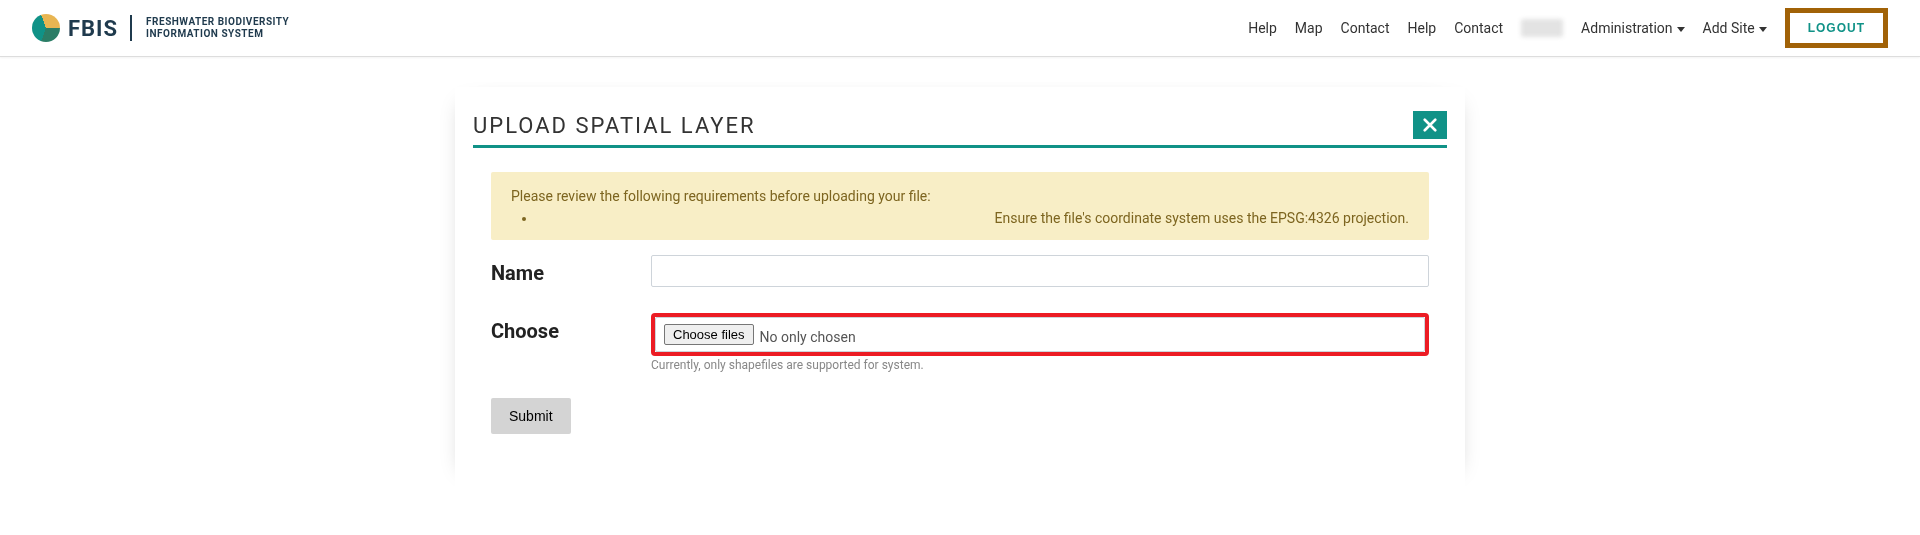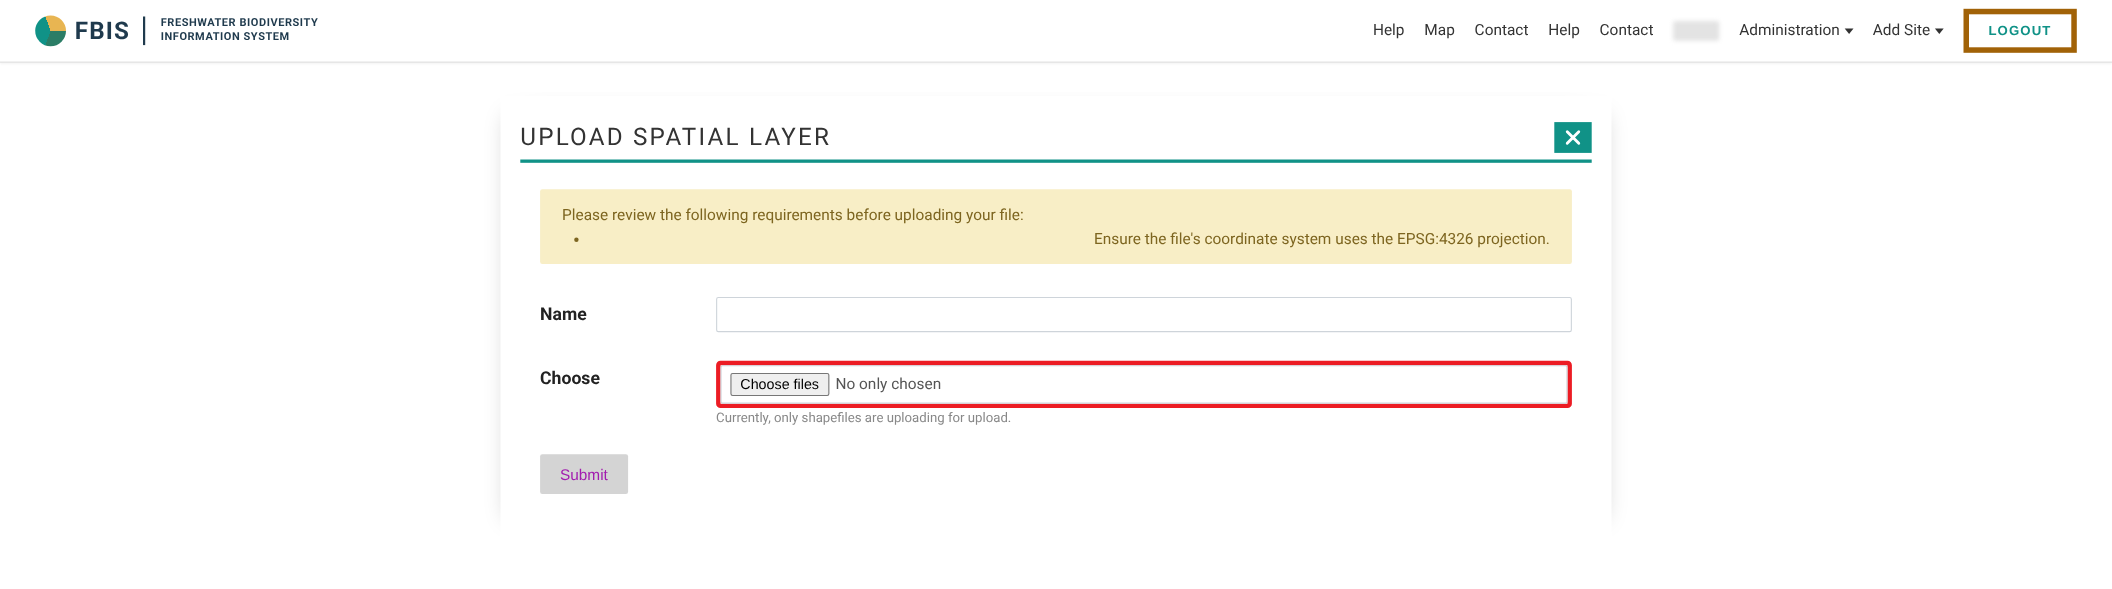--- a/index.html
+++ b/index.html
@@ -109,37 +109,37 @@
     width: 34px;
     height: 28px;
     display: flex;
     align-items: center;
     justify-content: center;
     cursor: pointer;
   }
   .close-btn svg { width: 14px; height: 14px; fill: #fff; }
   .alert-box {
     background: #f8eec6;
-    margin: 24px 18px 30px 18px;
+    margin: 24px 18px 15px 18px;
     padding: 16px 20px 14px 20px;
     border-radius: 2px;
     font-size: 14px;
     color: #7d6520;
   }
   .alert-box ul { margin: 6px 0 0 0; padding-left: 26px; text-align: right; }
   .alert-box li { margin-top: 4px; }
   .form-row {
     display: flex;
     align-items: flex-start;
     margin: 0 18px 26px 18px;
   }
   .form-label {
     width: 160px;
     font-weight: 700;
-    font-size: 16px;
+    font-size: 20px;
     padding-top: 6px;
     color: #222;
   }
   .form-control-wrap { flex: 1; }
   .text-input {
     width: 100%;
     height: 32px;
     border: 1px solid #ced4da;
     border-radius: 2px;
     padding: 4px 8px;
@@ -148,42 +148,42 @@
   .file-wrap {
     border: 4px solid #ec1c24;
     border-radius: 4px;
     padding: 0;
   }
   .file-inner {
     border: 1px solid #ced4da;
     border-radius: 2px;
     padding: 6px 8px;
     display: flex;
-    align-items: center;
+    align-items: flex-end;
     gap: 6px;
     font-size: 14px;
   }
   .choose-btn {
     background: #efefef;
     border: 1px solid #767676;
     padding: 2px 8px;
     font-size: 13px;
     cursor: pointer;
     border-radius: 2px;
   }
   .file-status { color: #555; }
   .help-text {
     font-size: 12px;
     color: #888;
     margin-top: 2px;
   }
   .submit-btn {
     margin-left: 18px;
     background: #d4d4d4;
-    color: #a21caf;
+    color: #000000;
     border: none;
     padding: 10px 18px;
     font-size: 14px;
     border-radius: 2px;
     cursor: default;
   }
 </style>
 </head>
 <body>
 
@@ -236,18 +236,18 @@
 
   <div class="form-row">
     <div class="form-label">Choose</div>
     <div class="form-control-wrap">
       <div class="file-wrap">
         <div class="file-inner">
           <button class="choose-btn">Choose files</button>
           <span class="file-status">No only chosen</span>
         </div>
       </div>
-      <div class="help-text">Currently, only shapefiles are uploading for upload.</div>
+      <div class="help-text">Currently, only shapefiles are supported for system.</div>
     </div>
   </div>
 
   <button class="submit-btn" disabled="">Submit</button>
 </div>
 
 </body></html>

